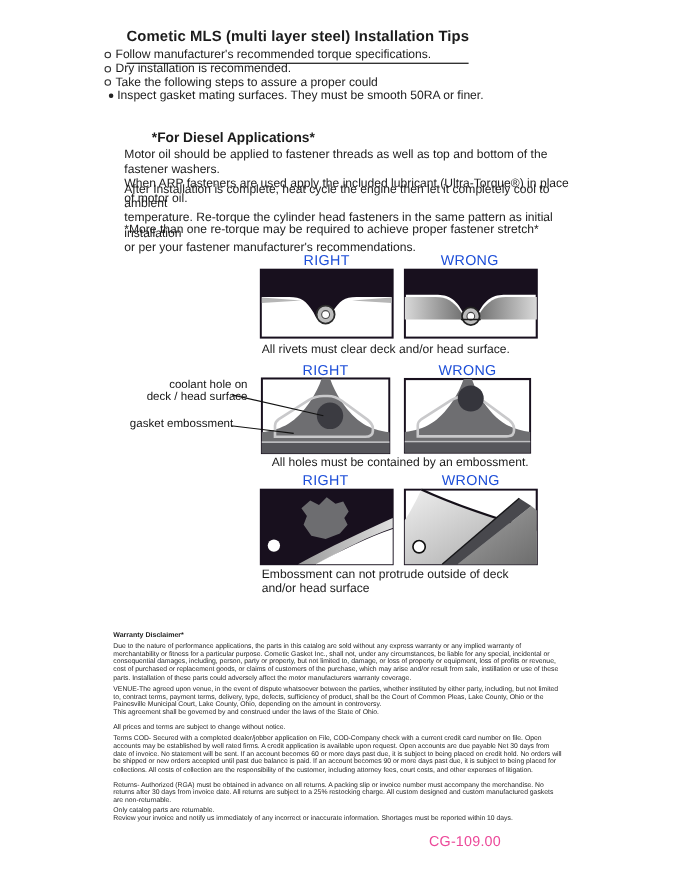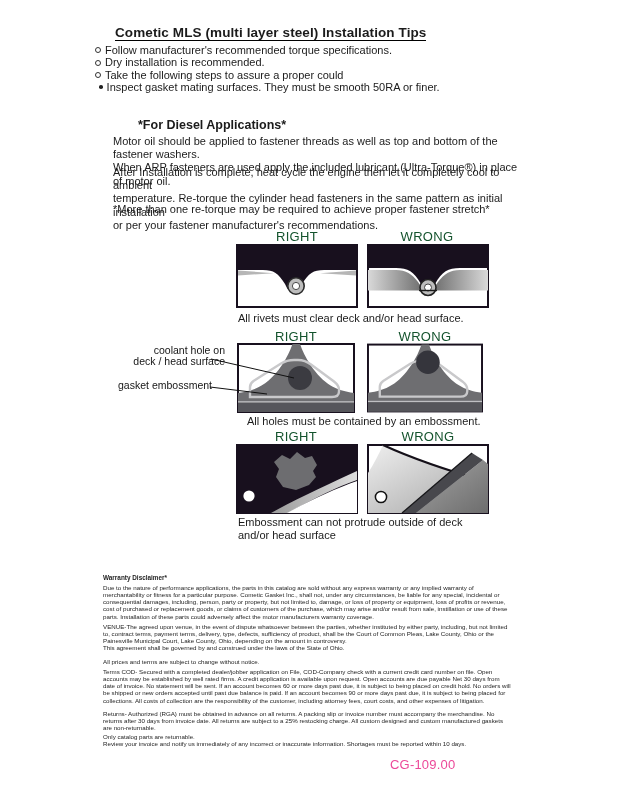--- a/index.html
+++ b/index.html
@@ -5,33 +5,33 @@
   html,body{margin:0;padding:0;background:#ffffff;}
   .page{
     position:relative;width:618px;height:800px;background:#ffffff;
     font-family:"Liberation Sans",sans-serif;color:#1b1b1b;overflow:hidden;
   }
   .abs{position:absolute;}
   .preline{white-space:pre-line;}
 
   .title{
     left:115px;top:25px;font-size:13.5px;font-weight:bold;letter-spacing:.1px;
-    border-bottom:1.8px solid #000;padding-bottom:0;
+    border-bottom:1.8px solid #000;padding-bottom:17px;
   }
   .tips{left:95px;top:44px;font-size:11px;line-height:12.4px;width:440px;}
   .tip-row{display:flex;align-items:flex-start;}
   .tip-row.sub{margin-left:4px;}
   .ring{flex:none;width:4px;height:4px;border:1px solid #333;border-radius:50%;margin:3.2px 4px 0 0;}
   .dot{flex:none;width:3.6px;height:3.6px;background:#222;border-radius:50%;margin:3.8px 4px 0 0;}
 
   .h-diesel{left:112px;top:118px;font-size:12.5px;font-weight:bold;margin-left:26px;}
   .para{left:113px;width:412px;font-size:11px;line-height:13.2px;}
   .p1{top:135px}.p2{top:166px}.note{top:203px}
 
-  .rw-label{font-size:13px;letter-spacing:.3px;width:90px;text-align:center;color:#14532d;}
+  .rw-label{font-size:13px;letter-spacing:.3px;width:90px;text-align:center;color:#1d4ed8;}
   .caption{font-size:11px;line-height:12.5px;color:#1b1b1b;}
   .callout{font-size:10.5px;line-height:11.3px;text-align:right;width:95px;color:#151515;}
   .panel{position:absolute;display:block;}
   .leader{position:absolute;left:205px;top:352px;pointer-events:none;}
 
   .smallprint{left:103px;width:409px;font-size:6.2px;line-height:7.15px;color:#242424;}
   .sp-head{font-weight:bold;font-size:6.4px;}
   .cg{left:390px;top:757px;font-size:13px;letter-spacing:.2px;color:#ec4899;}
 </style>
 </head>

